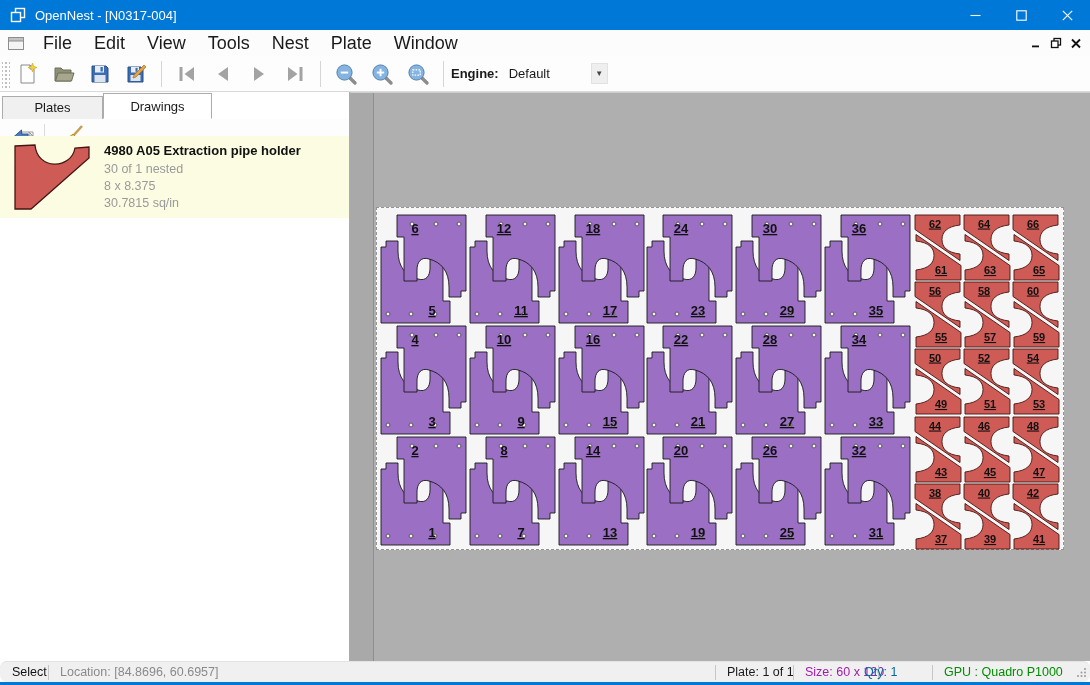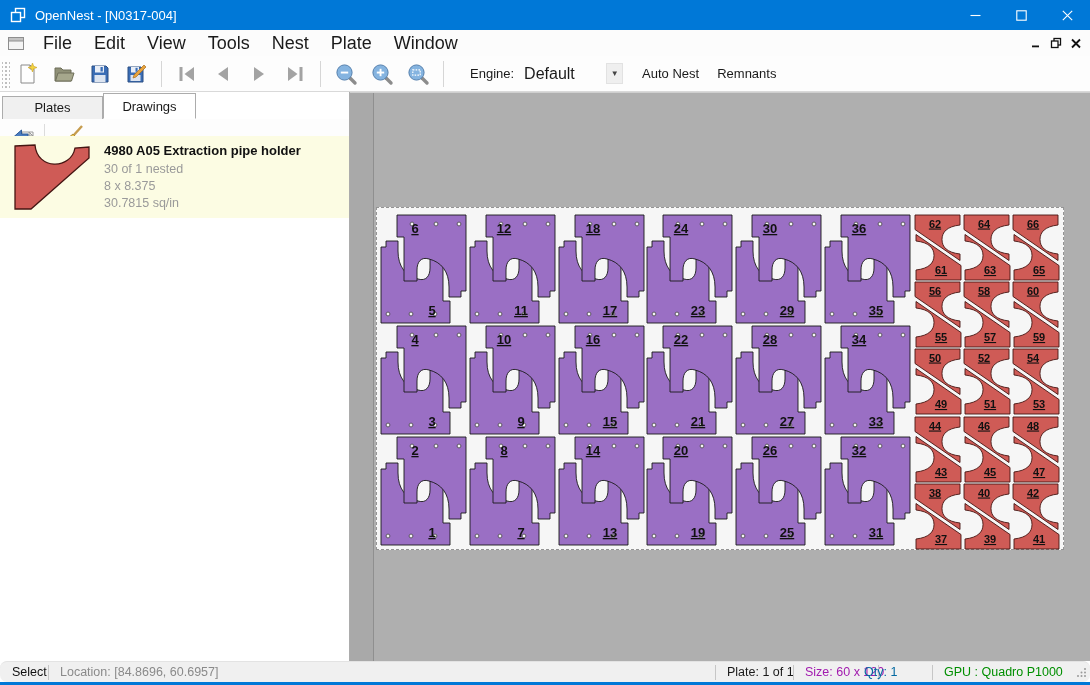--- a/index.html
+++ b/index.html
@@ -25,34 +25,34 @@
   .mdi-btn { width:20px; height:20px; display:flex; align-items:center; justify-content:center; }
 
   
   .toolbar { position:absolute; left:0; top:56px; width:1090px; height:36px;
     background:#FDFDFD; border-bottom:1px solid #D9D9D9; display:flex; align-items:center; }
   .grip { width:8px; height:28px; margin-left:2px;
     background-image:radial-gradient(circle, #BFBFBF 1px, transparent 1.2px);
     background-size:4px 4px; background-position:2px 1px; }
   .tbtn { width:32px; height:30px; margin:0 2px; display:flex; align-items:center; justify-content:center; border-radius:2px; }
   .tsep { width:1px; height:26px; background:#D6D6D6; margin:0 7px; }
-  .engine-label { font-size:13px; font-weight:normal; color:#1a1a1a; margin-left:19px; }
-  .engine-value { font-size:16px; color:#1a1a1a; margin-left:10px; width:82px; }
+  .engine-label { font-size:13px; font-weight:bold; color:#1a1a1a; margin-left:0; }
+  .engine-value { font-size:13px; color:#1a1a1a; margin-left:10px; width:82px; }
   .combo-arrow { width:17px; height:21px; background:#EFEFEF; border:1px solid #E2E2E2;
     display:flex; align-items:center; justify-content:center; font-size:8px; color:#444; margin-right:10px; }
   .flat-btn { font-size:13px; color:#1a1a1a; padding:5px 9px; border-radius:2px; }
 
   
   .sidebar { position:absolute; left:0; top:92px; width:350px; height:569px;
     background:#fff; border-right:1px solid #ACACAC; }
   .tabstrip { position:absolute; left:0; top:0; width:100%; height:27px; }
   .tab { position:absolute; font-size:13px; text-align:center; line-height:22px;
     border:1px solid #ACACAC; color:#1a1a1a; }
   .tab.inactive { left:2px; top:4px; width:101px; height:23px; background:#F0F0F0; border-bottom:none; }
-  .tab.active  { left:103px; top:1px; width:93px; height:26px; background:#fff;
+  .tab.active  { left:103px; top:1px; width:109px; height:26px; background:#fff;
     border-bottom:1px solid #fff; line-height:25px; z-index:2; }
   .side-toolbar { position:absolute; left:0; top:27px; width:100%; height:33px;
     background:#FDFDFD; display:flex; align-items:center; }
   .side-tbtn { width:34px; height:30px; margin-left:6px; display:flex; align-items:center; justify-content:center; }
   .side-sep { width:1px; height:24px; background:#DCDCDC; margin:0 4px; }
   .draw-list { position:absolute; left:0; top:44px; width:100%; bottom:0; overflow:hidden; }
   .draw-item { width:100%; height:82px; background:var(--selection); margin-bottom:2px;
     display:flex; align-items:center; }
   .thumb-box { width:104px; display:flex; justify-content:center; flex:none; }
   .draw-text { flex:1; }
@@ -222,24 +222,20 @@
             <line x1="16" y1="16" x2="21" y2="21" stroke="#8C8C8C" stroke-width="3.4" stroke-linecap="round"></line>
             <circle cx="10.5" cy="10.5" r="7.6" fill="#85B4E0" stroke="#5580AD"></circle>
             <rect x="6.8" y="7.8" width="7.4" height="5.4" fill="none" stroke="#fff" stroke-width="1.2" stroke-dasharray="1.6,1.2"></rect>
           </svg>
         </span>
         <span class="tsep"></span>
       </span>
     <span class="engine-label">Engine:</span>
     <span class="engine-value">Default</span>
     <span class="combo-arrow">▼</span>
-    <span id="toolbar-text-buttons" style="display:flex;align-items:center">
-        <span class="flat-btn">Auto Nest</span>
-        <span class="flat-btn">Remnants</span>
-      </span>
   </div>
 
   <div class="sidebar">
     <div class="tabstrip" id="tabstrip">
         <div class="tab inactive">Plates</div>
         <div class="tab active">Drawings</div>
       </div>
     <div class="side-toolbar" id="side-toolbar">
         <span class="side-tbtn">
           <svg width="26" height="26" viewBox="0 0 26 26">

